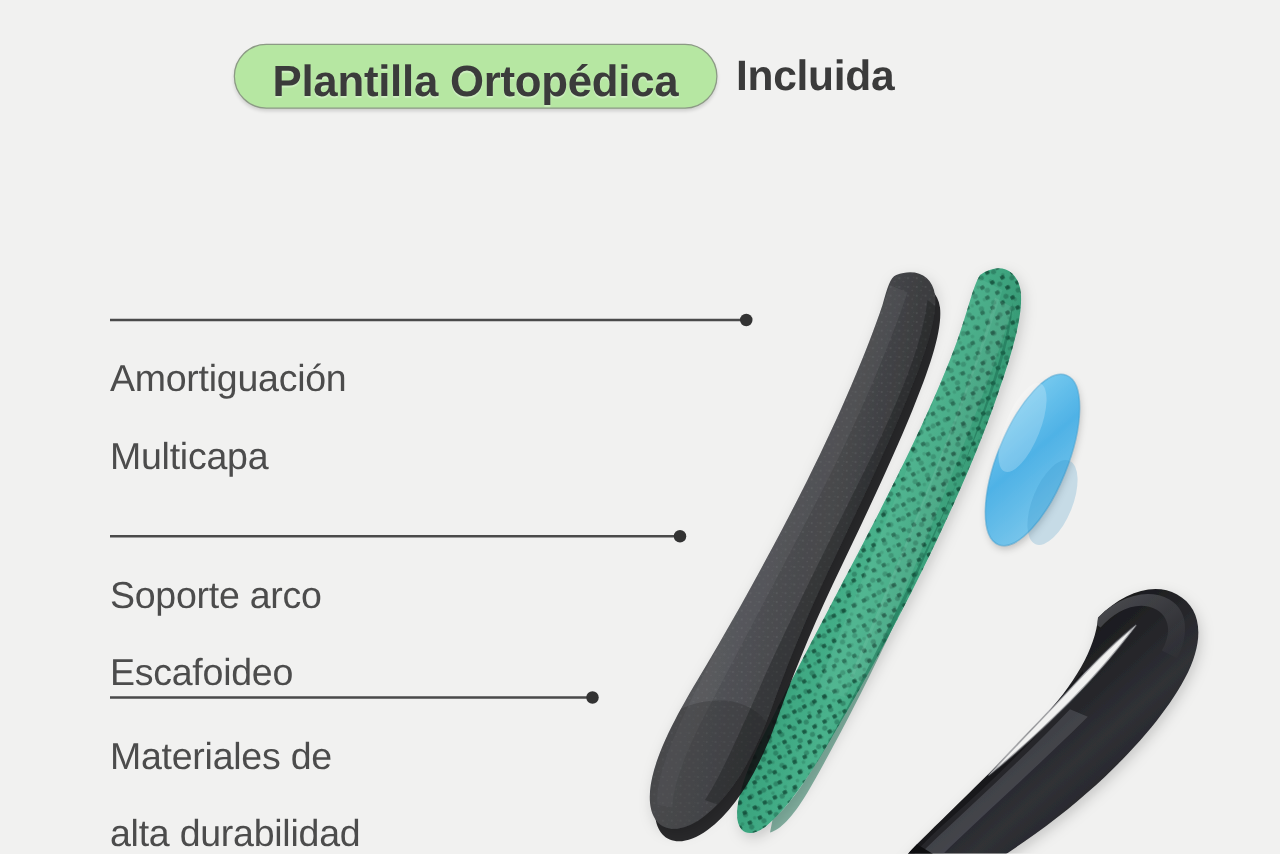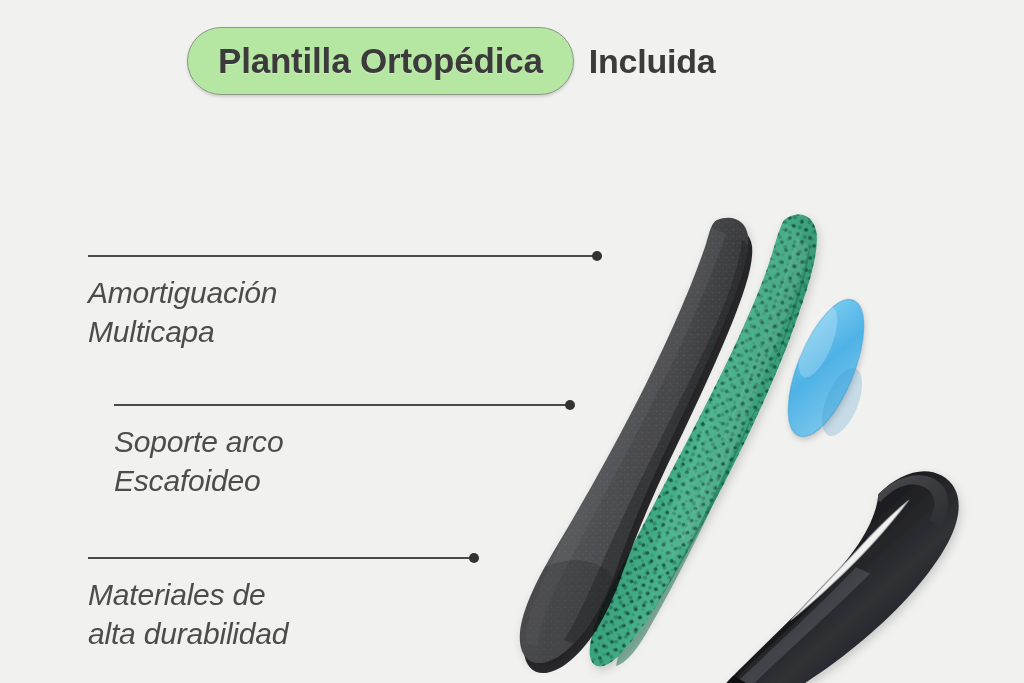--- a/index.html
+++ b/index.html
@@ -18,25 +18,25 @@
   
   .headline {
     position: absolute;
     left: 187px;
     top: 28px;
     display: flex;
     align-items: center;
     height: 66px;
   }
   .pill {
-    height: 68px;
+    height: 52px;
     box-sizing: border-box;
     padding: 0 30px;
     display: flex;
-    align-items: center;
+    align-items: flex-end;
     justify-content: center;
     background: #b6e7a2;
     border: 1.5px solid #8c9a85;
     border-radius: 34px;
     box-shadow: 0 2px 3px rgba(0,0,0,0.14);
   }
   .pill-text {
     font-size: 35px;
     font-weight: bold;
     color: #3b3b3b;
@@ -73,29 +73,28 @@
     position: absolute;
     top: 0;
     width: 10px;
     height: 10px;
     border-radius: 50%;
     background: #333333;
   }
   .feature-text {
     margin-top: 12px;
     font-size: 30px;
-    line-height: 39px;
+    line-height: 62px;
     color: #4c4c4c;
     white-space: pre-line;
     letter-spacing: -0.2px;
-    font-style: italic;
   }
 
   #feature-0 { top: 251px; }
-  #feature-1 { top: 400px; margin-left: 26px; }
+  #feature-1 { top: 424px; }
   #feature-2 { top: 553px; }
 
   
   .product {
     position: absolute;
     left: 500px;
     top: 180px;
     width: 524px;
     height: 503px;
   }

